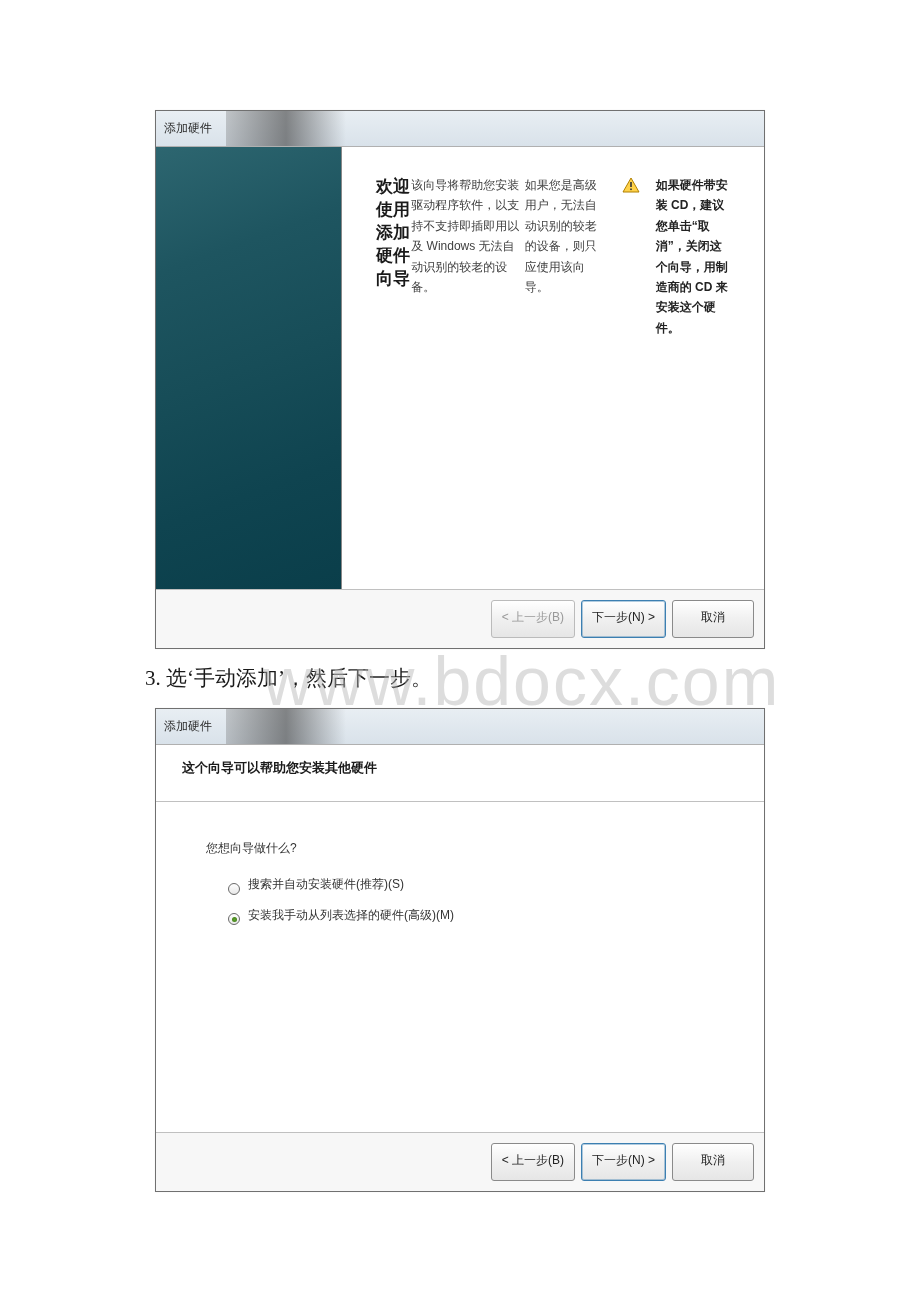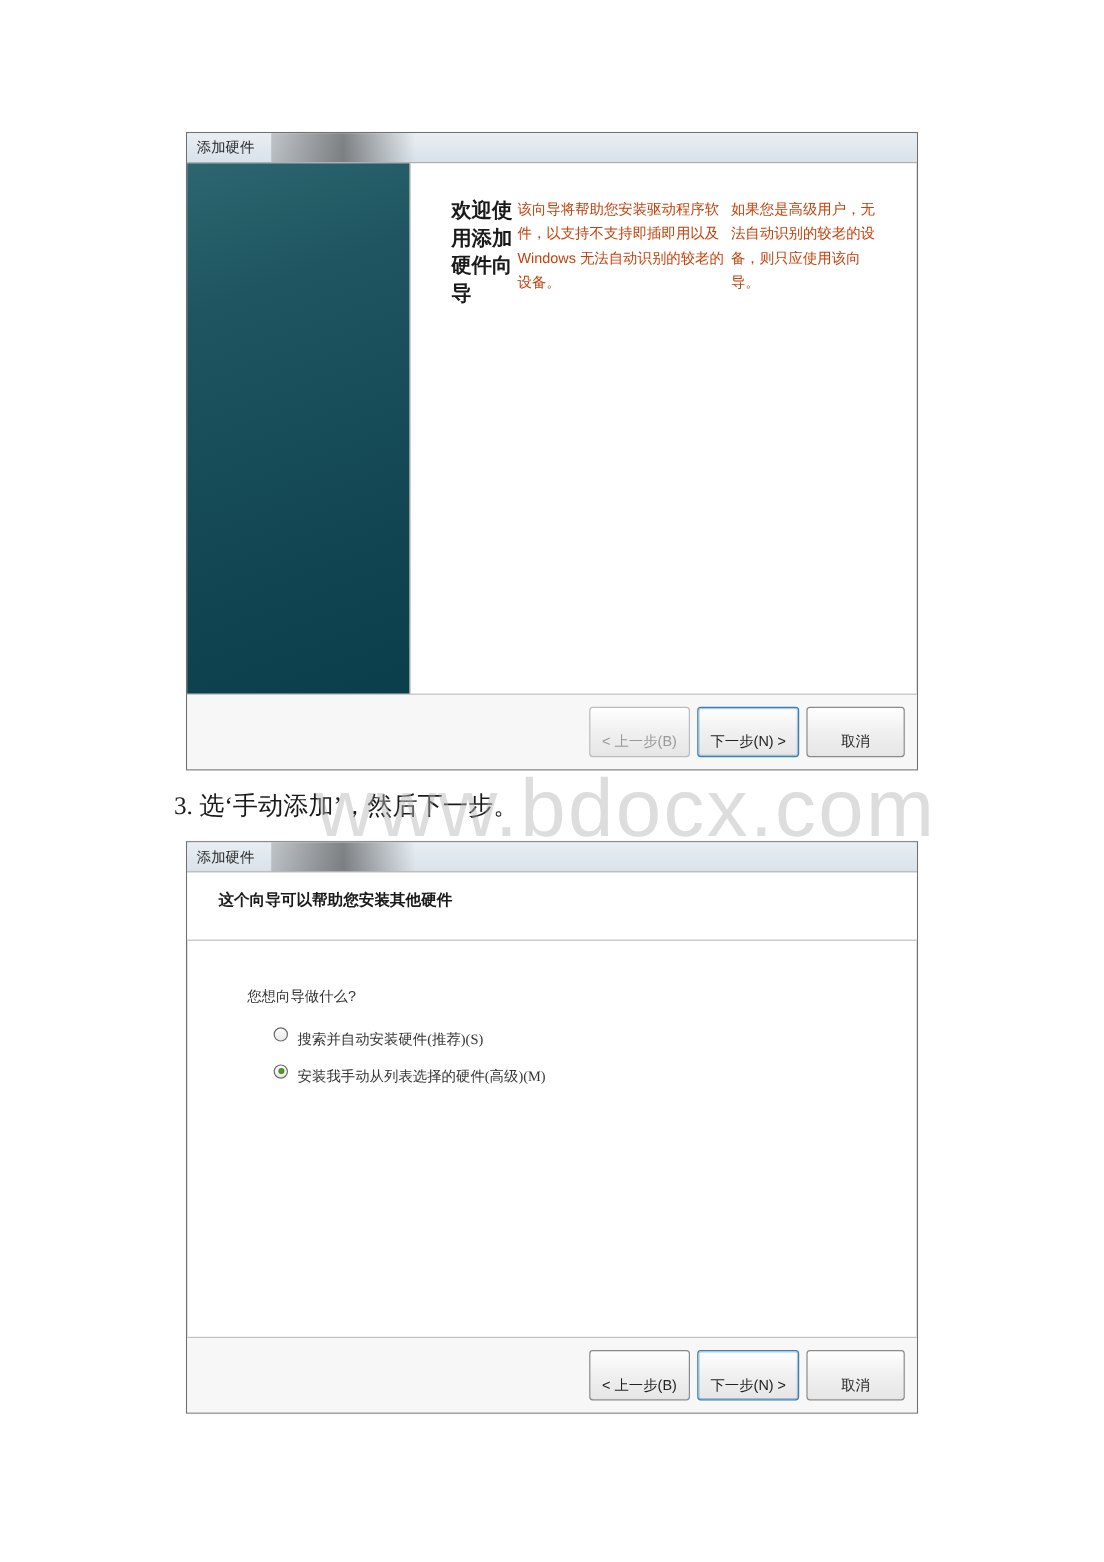--- a/index.html
+++ b/index.html
@@ -13,21 +13,21 @@
       padding: 110px 155px 150px 155px;
     }
     .dialog {
       border: 1px solid #707070;
       background: #ffffff;
       margin-bottom: 15px;
       box-shadow: 0 0 1px rgba(0,0,0,0.1);
     }
     .titlebar {
       background: linear-gradient(to bottom, #e8eef3 0%, #d9e2ea 100%);
-      height: 25px;
+      height: 36px;
       display: flex;
       align-items: center;
       padding-left: 8px;
       font-size: 12px;
       color: #2a2a2a;
       border-bottom: 1px solid #b0b0b0;
       position: relative;
     }
     .dialog1-body {
       display: flex;
@@ -46,21 +46,21 @@
       flex-direction: row;
     }
     .d1-title {
       font-size: 17px;
       font-weight: bold;
       color: #1a1a1a;
       margin-bottom: 50px;
     }
     .d1-para {
       font-size: 12px;
-      color: #c2410c;
+      color: #404040;
       line-height: 1.7;
       margin-bottom: 40px;
     }
     .warning-row {
       display: flex;
       gap: 16px;
       margin-left: 20px;
       margin-bottom: 90px;
     }
     .warning-icon {
@@ -83,21 +83,21 @@
     .footer {
       border-top: 1px solid #c0c0c0;
       padding: 10px 10px;
       display: flex;
       justify-content: flex-end;
       gap: 6px;
       background: #f7f7f7;
     }
     .btn {
       font-size: 12px;
-      padding: 20px 10px;
+      padding: 8px 10px;
       height: 38px;
       border: 1px solid #8a8a8a;
       background: linear-gradient(to bottom, #ffffff 0%, #f0f0f0 50%, #e6e6e6 100%);
       border-radius: 3px;
       min-width: 82px;
       text-align: center;
       line-height: 16px;
       color: #222;
       cursor: pointer;
     }
@@ -142,25 +142,24 @@
       min-height: 330px;
       font-size: 12px;
       color: #333;
       line-height: 1.7;
     }
     .d2-para1 { margin-bottom: 40px; }
     .d2-question { margin-bottom: 16px; }
     .radio-group { margin-left: 22px; }
     .radio-item {
       display: flex;
-      align-items: flex-start;
+      align-items: flex-end;
       gap: 8px;
       margin-bottom: 10px;
       cursor: pointer;
-      font-family: Liberation Serif, serif;
     }
     .radio-circle {
       width: 12px;
       height: 12px;
       border: 1px solid #6a6a6a;
       border-radius: 50%;
       background: linear-gradient(to bottom, #fff, #e8e8e8);
       position: relative;
       flex-shrink: 0;
     }
@@ -192,20 +191,28 @@
     <div class="titlebar">
       <span>添加硬件</span>
       <div class="titlebar-dark"></div>
     </div>
     <div class="dialog1-body">
       <div class="side-image"></div>
       <div class="dialog1-content">
         <div class="d1-title">欢迎使用添加硬件向导</div>
         <div class="d1-para">该向导将帮助您安装驱动程序软件，以支持不支持即插即用以及 Windows 无法自动识别的较老的设备。</div>
         <div class="d1-para">如果您是高级用户，无法自动识别的较老的设备，则只应使用该向导。</div>
+        <div class="warning-row">
+          <svg class="warning-icon" viewBox="0 0 18 16">
+            <polygon points="9,1 17,15 1,15" fill="#ffd24a" stroke="#b08000" stroke-width="1"></polygon>
+            <rect x="8.2" y="5" width="1.6" height="5" fill="#333"></rect>
+            <rect x="8.2" y="11.5" width="1.6" height="1.6" fill="#333"></rect>
+          </svg>
+          <div class="warning-text">如果硬件带安装 CD，建议您单击“取消”，关闭这个向导，用制造商的 CD 来安装这个硬件。</div>
+        </div>
       </div>
     </div>
     <div class="footer">
       <div class="btn disabled">&lt; 上一步(B)</div>
       <div class="btn default">下一步(N) &gt;</div>
       <div class="btn">取消</div>
     </div>
   </div>
 
   <div style="position:relative;">

